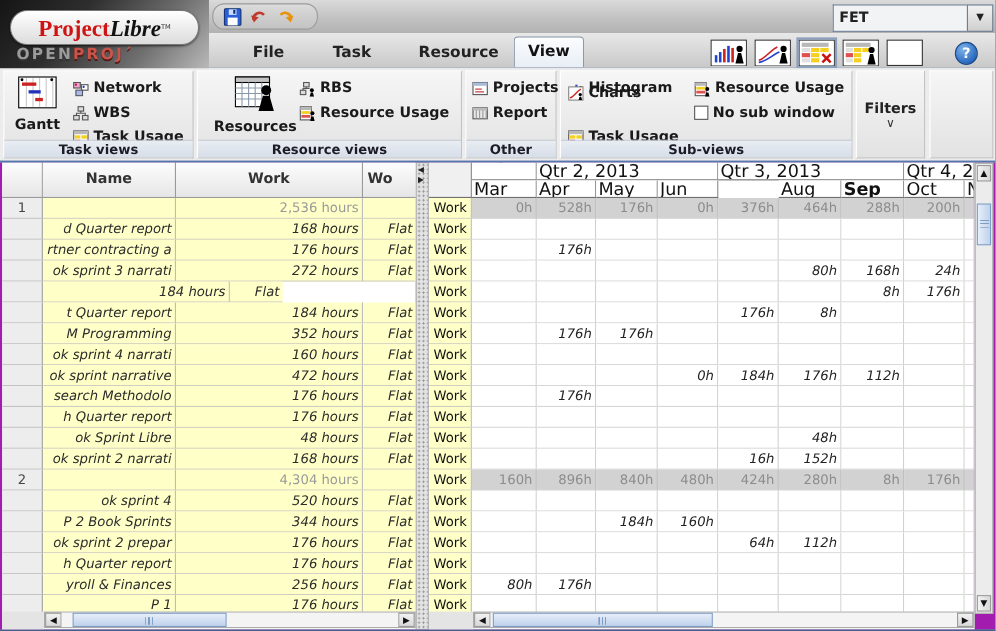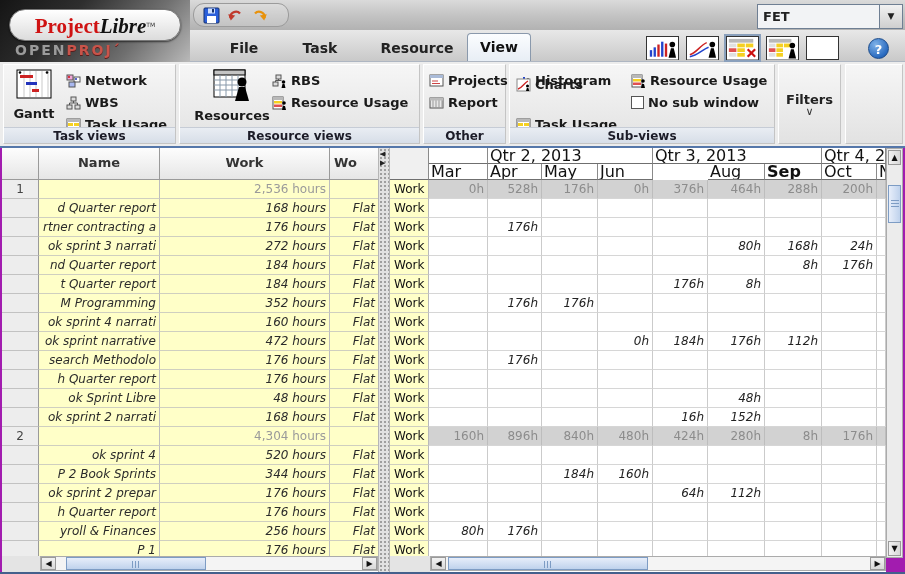--- a/index.html
+++ b/index.html
@@ -430,21 +430,20 @@
             <div class="cell lcont it">Flat</div>
           </div>
           <div class="lrow">
             <div class="cell rownum"></div>
             <div class="cell lname it">ok sprint 3 narrati</div>
             <div class="cell lwork it">272 hours</div>
             <div class="cell lcont it">Flat</div>
           </div>
           <div class="lrow">
             <div class="cell rownum"></div>
-            <div class="cell lname it">nd Quarter report</div>
             <div class="cell lwork it">184 hours</div>
             <div class="cell lcont it">Flat</div>
           </div>
           <div class="lrow">
             <div class="cell rownum"></div>
             <div class="cell lname it">t Quarter report</div>
             <div class="cell lwork it">184 hours</div>
             <div class="cell lcont it">Flat</div>
           </div>
           <div class="lrow">

